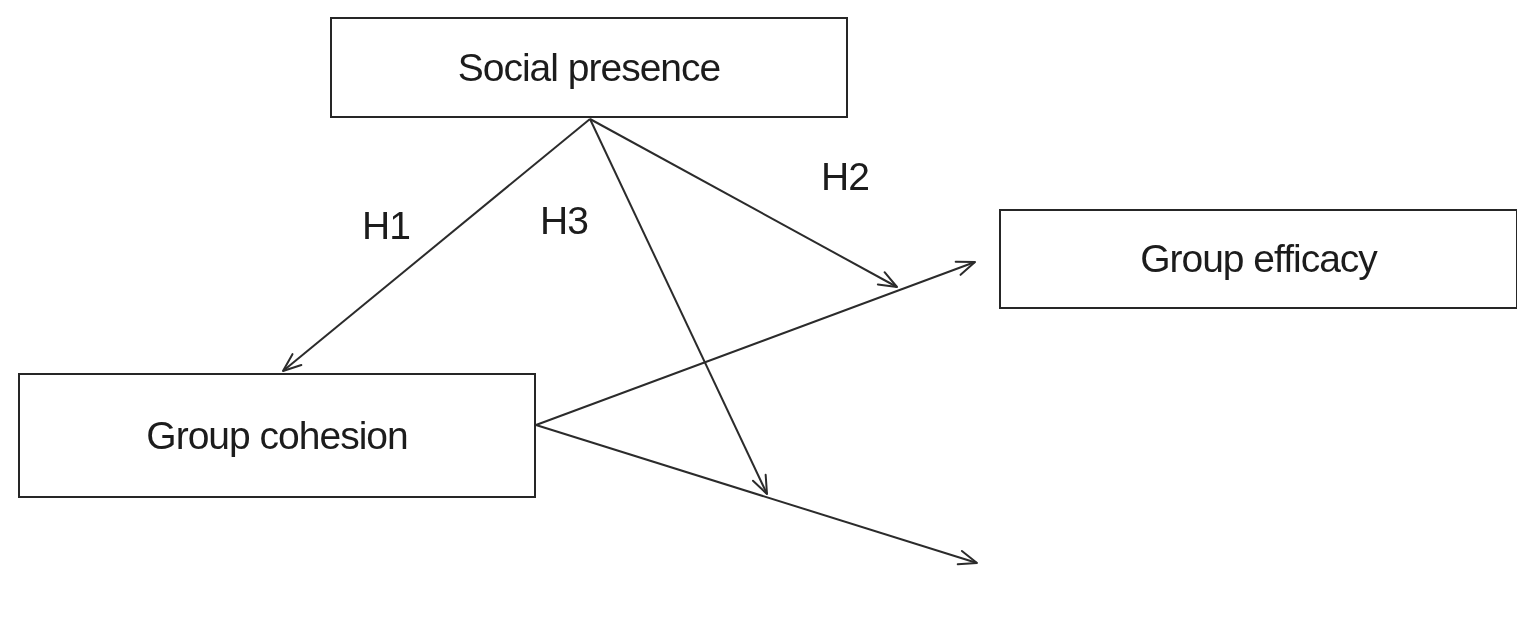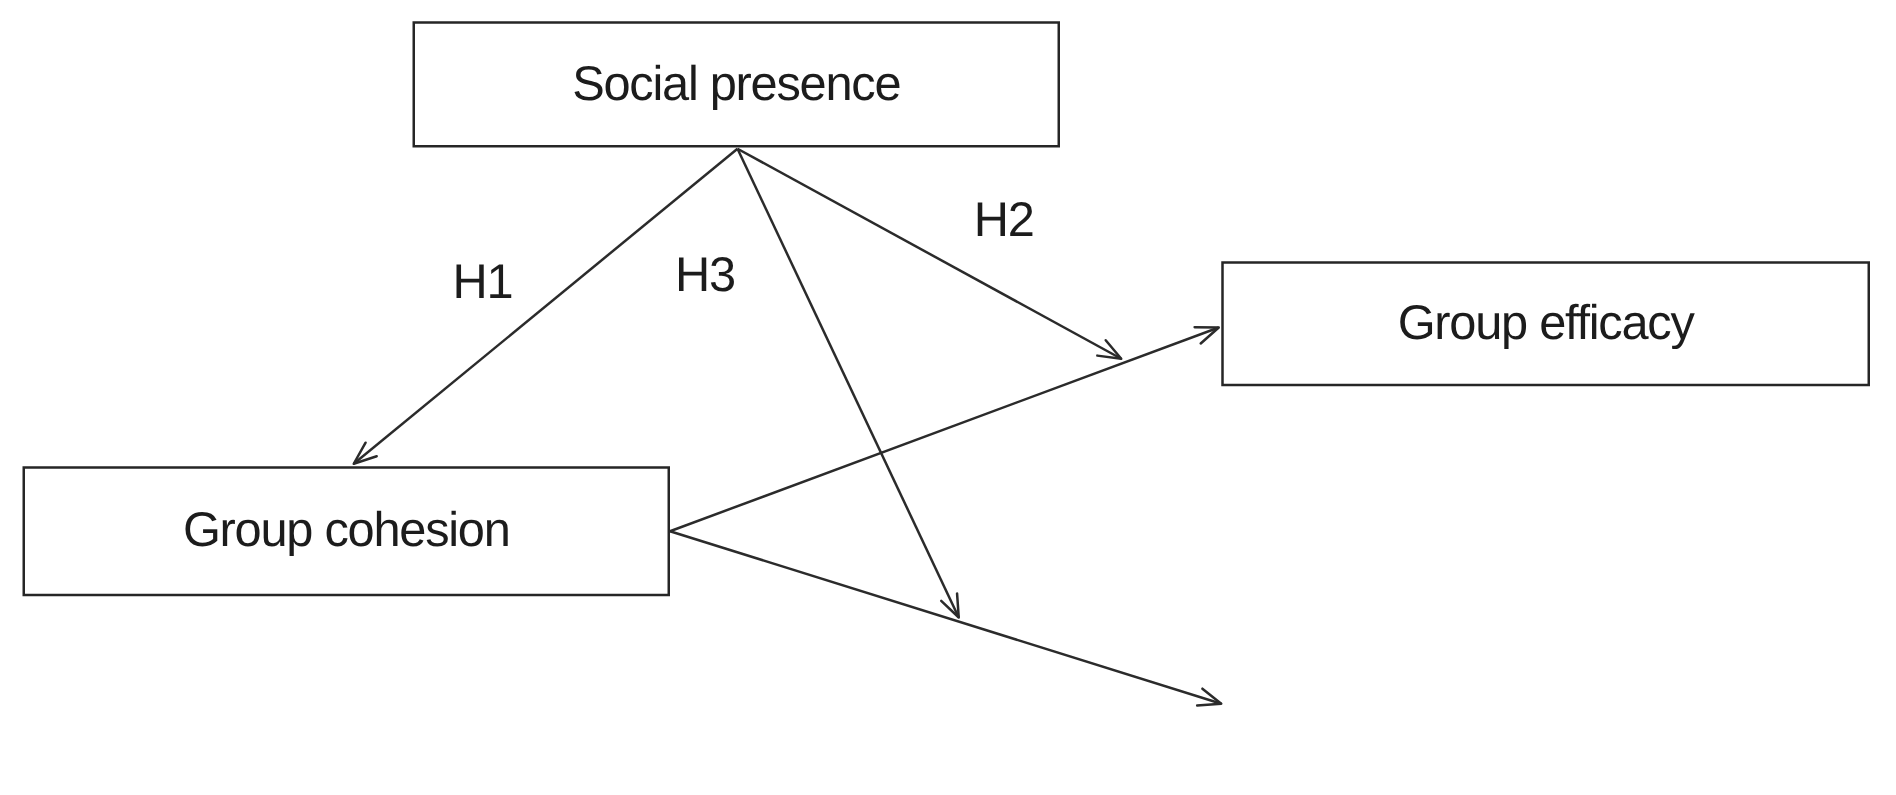--- a/index.html
+++ b/index.html
@@ -29,33 +29,33 @@
     background: #ffffff;
     display: flex;
     align-items: center;
     justify-content: center;
     font-size: 39px;
     letter-spacing: -1px;
     color: #1c1c1c;
     white-space: nowrap;
   }
   .node-social-presence    { left: 330px; top: 17px;  width: 518px; height: 101px; }
-  .node-group-cohesion     { left: 18px;  top: 373px; width: 518px; height: 104px; }
-  .node-group-efficacy     { left: 977px; top: 209px; width: 519px; height: 100px; }
+  .node-group-cohesion     { left: 18px;  top: 373px; width: 518px; height: 125px; }
+  .node-group-efficacy     { left: 999px; top: 209px; width: 519px; height: 100px; }
   .node-academic-performance { left: 979px; top: 513px; width: 517px; height: 103px; }
   .edge-label {
     position: absolute;
     transform: translate(-50%, -50%);
     font-size: 39px;
     letter-spacing: -1px;
     color: #1c1c1c;
     white-space: nowrap;
   }
   .edge-label-h1 { left: 386px; top: 182px; margin-top: 44px; }
-  .edge-label-h2 { left: 803px; top: 177px; }
+  .edge-label-h2 { left: 845px; top: 177px; }
   .edge-label-h3 { left: 564px; top: 221px; }
 </style>
 </head>
 <body>
 
 <div class="canvas">
 
   <svg class="edges-layer" width="1517" height="636" viewBox="0 0 1517 636" xmlns="http://www.w3.org/2000/svg">
     <defs>
       <marker id="arrowhead" viewBox="0 0 22 18" refX="20" refY="9" markerWidth="22" markerHeight="18" orient="auto" markerUnits="userSpaceOnUse">

